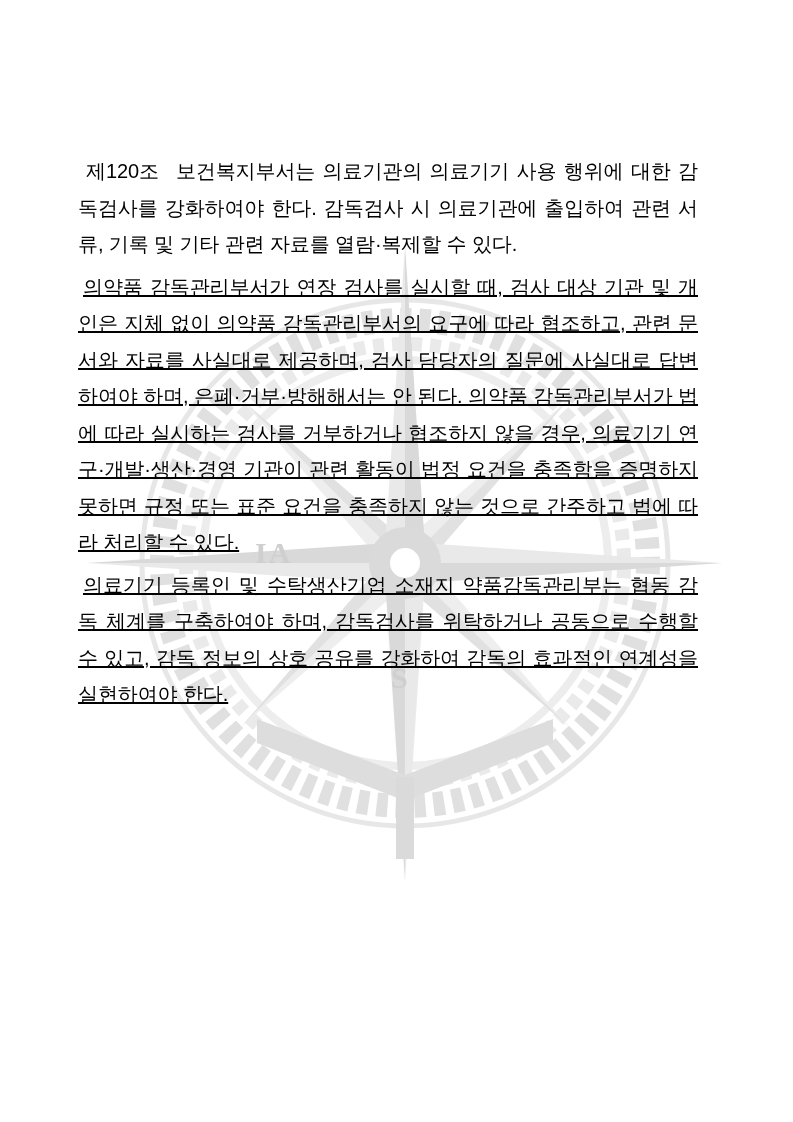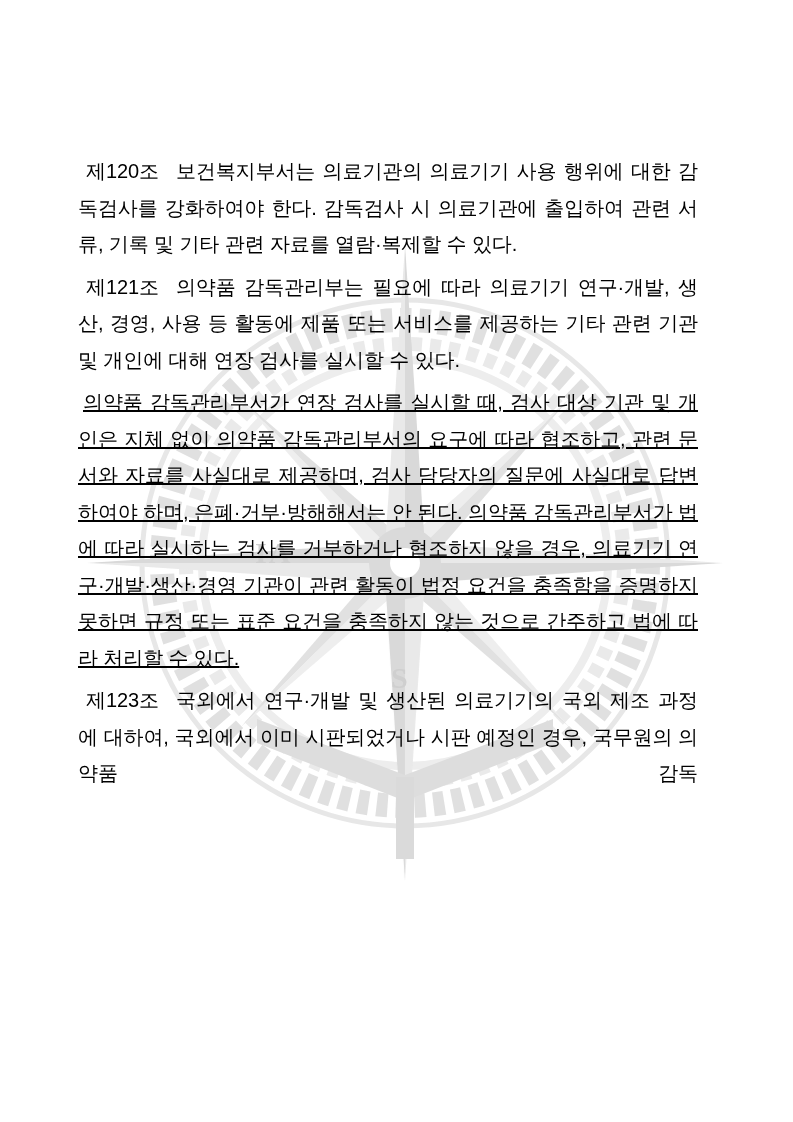--- a/index.html
+++ b/index.html
@@ -111,28 +111,25 @@
       <text class="wm-letter" x="-14" y="125" font-size="30" fill="#cdcdcd">S</text>
     </g>
   </svg>
 
   <div class="doc">
 
     <p class="indent-a">
       <span class="art-label">제120조</span><span>보건복지부서는 의료기관의 의료기기 사용 행위에 대한 감독검사를 강화하여야 한다. 감독검사 시 의료기관에 출입하여 관련 서류, 기록 및 기타 관련 자료를 열람·복제할 수 있다.</span>
     </p>
 
-    <p class="indent-a">
-      <span class="art-label">제121조</span><span>의약품 감독관리부는 필요에 따라 의료기기 연구·개발, 생산, 경영, 사용 등 활동에 제품 또는 서비스를 제공하는 기타 관련 기관 및 개인에 대해 연장 검사를 실시할 수 있다.</span>
-    </p>
 
     <p class="indent-b">
       <span>의약품 감독관리부서가 연장 검사를 실시할 때, 검사 대상 기관 및 개인은 지체 없이 의약품 감독관리부서의 요구에 따라 협조하고, 관련 문서와 자료를 사실대로 제공하며, 검사 담당자의 질문에 사실대로 답변하여야 하며, 은폐·거부·방해해서는 안 된다. 의약품 감독관리부서가 법에 따라 실시하는 검사를 거부하거나 협조하지 않을 경우, 의료기기 연구·개발·생산·경영 기관이 관련 활동이 법정 요건을 충족함을 증명하지 못하면 규정 또는 표준 요건을 충족하지 않는 것으로 간주하고 법에 따라 처리할 수 있다.</span>
     </p>
 
 
+    <p class="indent-b">
+      <span>의료기기 등록인 및 수탁생산기업 소재지 약품감독관리부는 협동 감독 체계를 구축하여야 하며, 감독검사를 위탁하거나 공동으로 수행할 수 있고, 감독 정보의 상호 공유를 강화하여 감독의 효과적인 연계성을 실현하여야 한다.</span>
+    </p>
 
-    <p class="indent-a justify-last">
-      <span class="art-label">제123조</span><span>국외에서 연구·개발 및 생산된 의료기기의 국외 제조 과정에 대하여, 국외에서 이미 시판되었거나 시판 예정인 경우, 국무원의 의약품 감독</span>
-    </p>
 
   </div>
 </div>
 
 </body></html>

